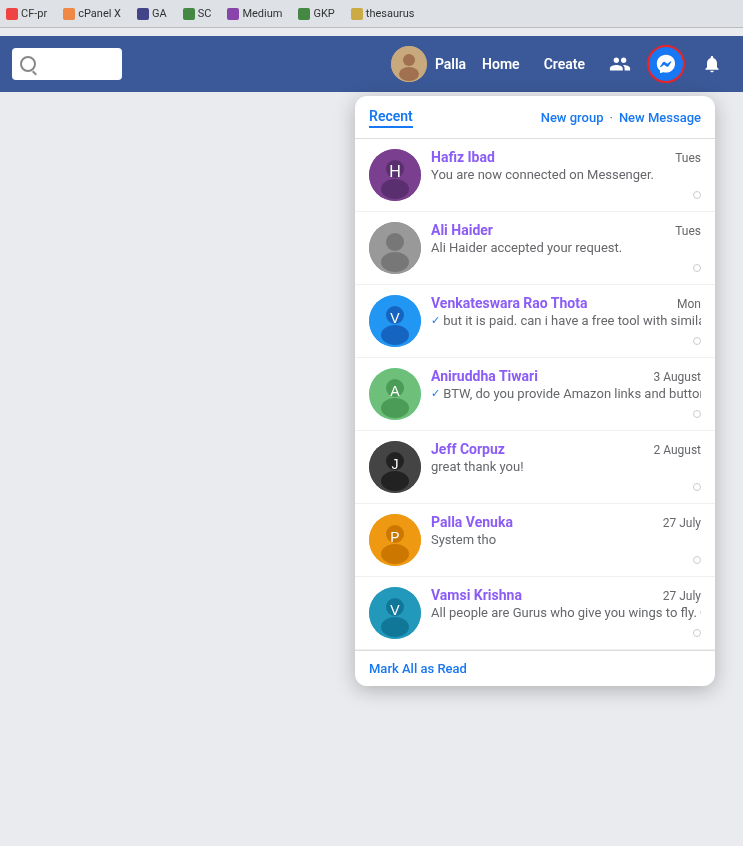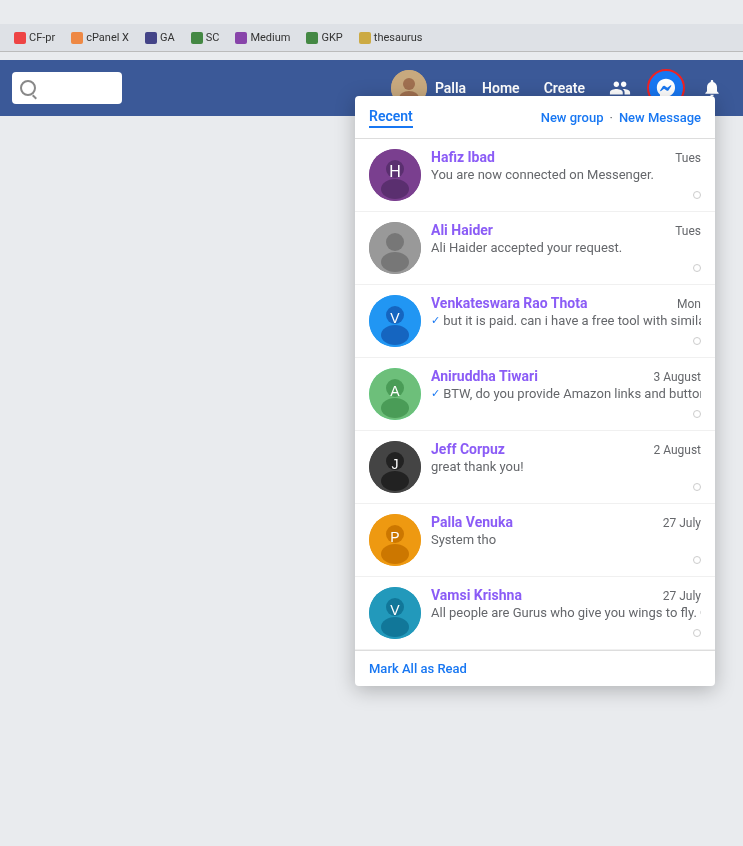--- a/index.html
+++ b/index.html
@@ -11,27 +11,26 @@
       overflow: hidden;
       position: relative;
     }
 
     
     .browser-tabs {
       height: 28px;
       background: #dee1e6;
       display: flex;
       align-items: center;
-      padding: 0 8px;
+      padding: 0 0;
       gap: 4px;
       font-size: 11px;
       color: #333;
       border-bottom: 1px solid #bbb;
       overflow: hidden;
-      margin-top: 24px;
     }
     .tab-item {
       display: flex;
       align-items: center;
       gap: 3px;
       padding: 2px 6px;
       white-space: nowrap;
     }
     .tab-dot {
       width: 12px;
@@ -129,21 +128,21 @@
       border: 2px solid #e22;
     }
 
     
     .popup-panel {
       position: absolute;
       top: 96px;
       right: 28px;
       width: 360px;
       background: #fff;
-      border-radius: 4px;
+      border-radius: 12px;
       box-shadow: 0 4px 20px rgba(0,0,0,0.25);
       z-index: 100;
       overflow: hidden;
     }
 
     
     .panel-header {
       display: flex;
       align-items: center;
       padding: 10px 14px;

